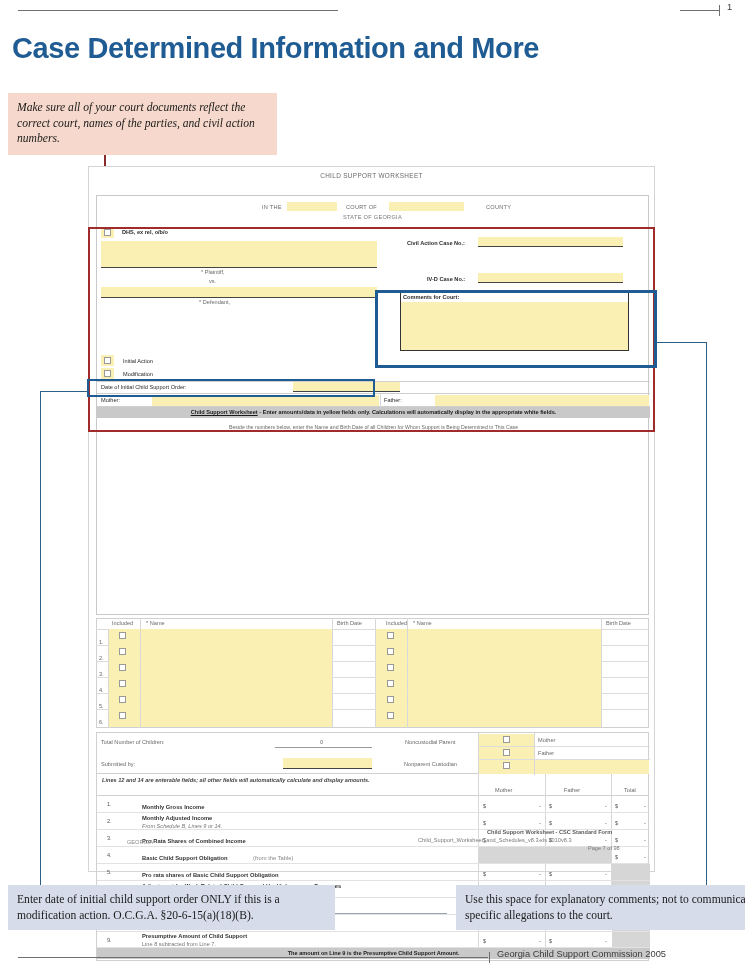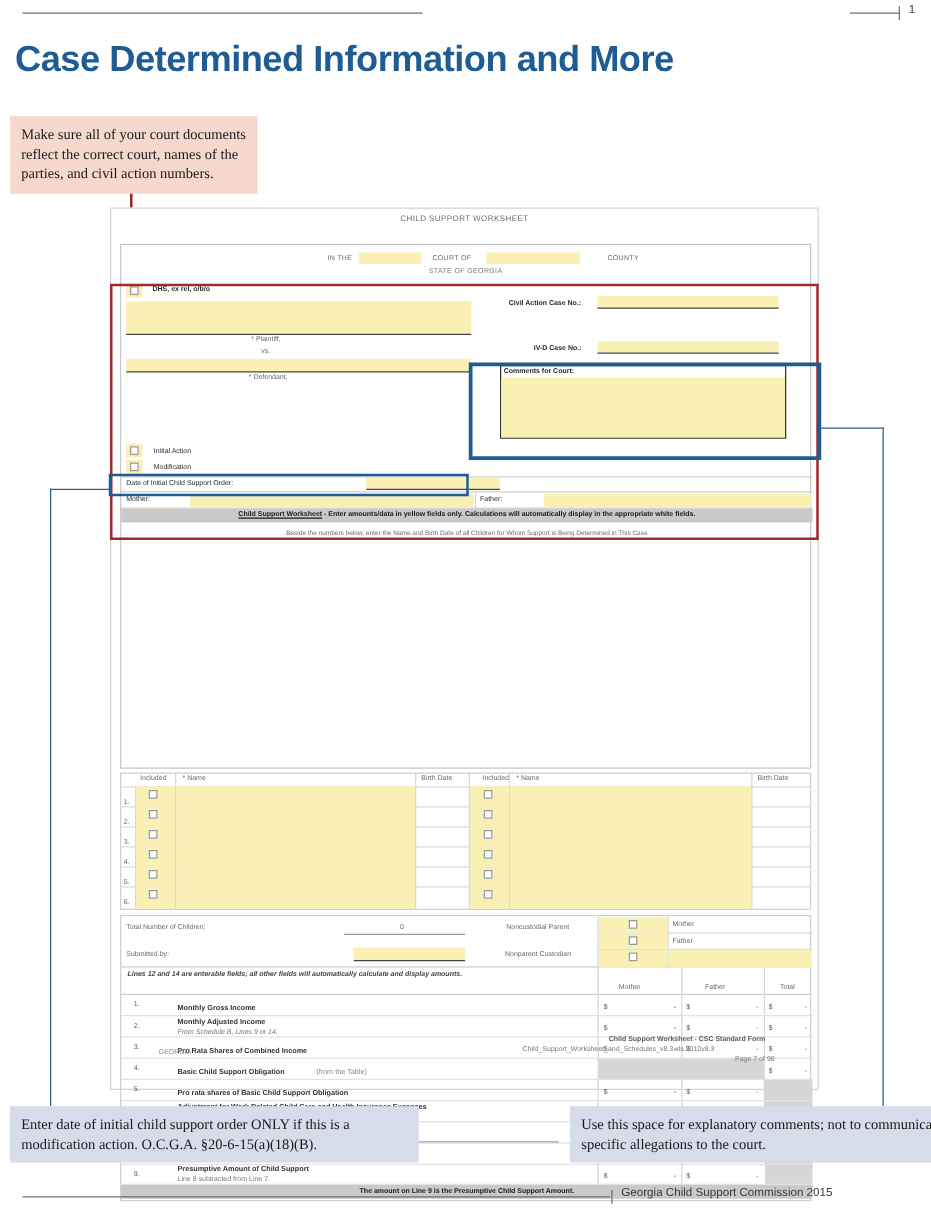--- a/index.html
+++ b/index.html
@@ -43,21 +43,21 @@
   
   .callout {
     position:absolute;
     font-family:"Liberation Serif", serif;
     font-size:11.6px; line-height:15.5px; color:#1a1a1a;
     padding:7px 9px;
   }
   .callout.pink { background:#F6D9CC; }
   .callout.blue { background:#D7DCEA; }
 
-  #callout-top { left:8px; top:93px; width:198px; height:62px; }
+  #callout-top { left:8px; top:93px; width:269px; height:62px;font-style:italic; }
   #callout-bl  { left:8px;  top:885px; width:327px; height:45px; }
   #callout-br  { left:456px; top:885px; width:312px; height:45px; }
 
   
   .conn { position:absolute; background:#8A2B2B; }
   .conn-blue { position:absolute; background:#2D5E87; }
 
   
   .ws-page {
     position:absolute; left:88px; top:166px; width:567px; height:706px;
@@ -453,13 +453,13 @@
 <div class="conn-blue" style="left:657px; top:342px; width:50px; height:1px;"></div>
 <div class="conn-blue" style="left:706px; top:342px; width:1px; height:543px;"></div>
 
 <div style="position:absolute; left:335px; top:913px; width:112px; height:1px; background:#9aa3b5;"></div>
 
 <div class="callout blue" id="callout-bl">Enter date of initial child support order ONLY if this is a modification action. O.C.G.A. §20-6-15(a)(18)(B).</div>
 <div class="callout blue" id="callout-br">Use this space for explanatory comments; not to communicate specific allegations to the court.</div>
 
 <div class="botrule"></div>
 <div class="bottick"></div>
-<div class="botlabel">Georgia Child Support Commission 2015</div>
+<div class="botlabel">Georgia Child Support Commission 2005</div>
 
 </body></html>

